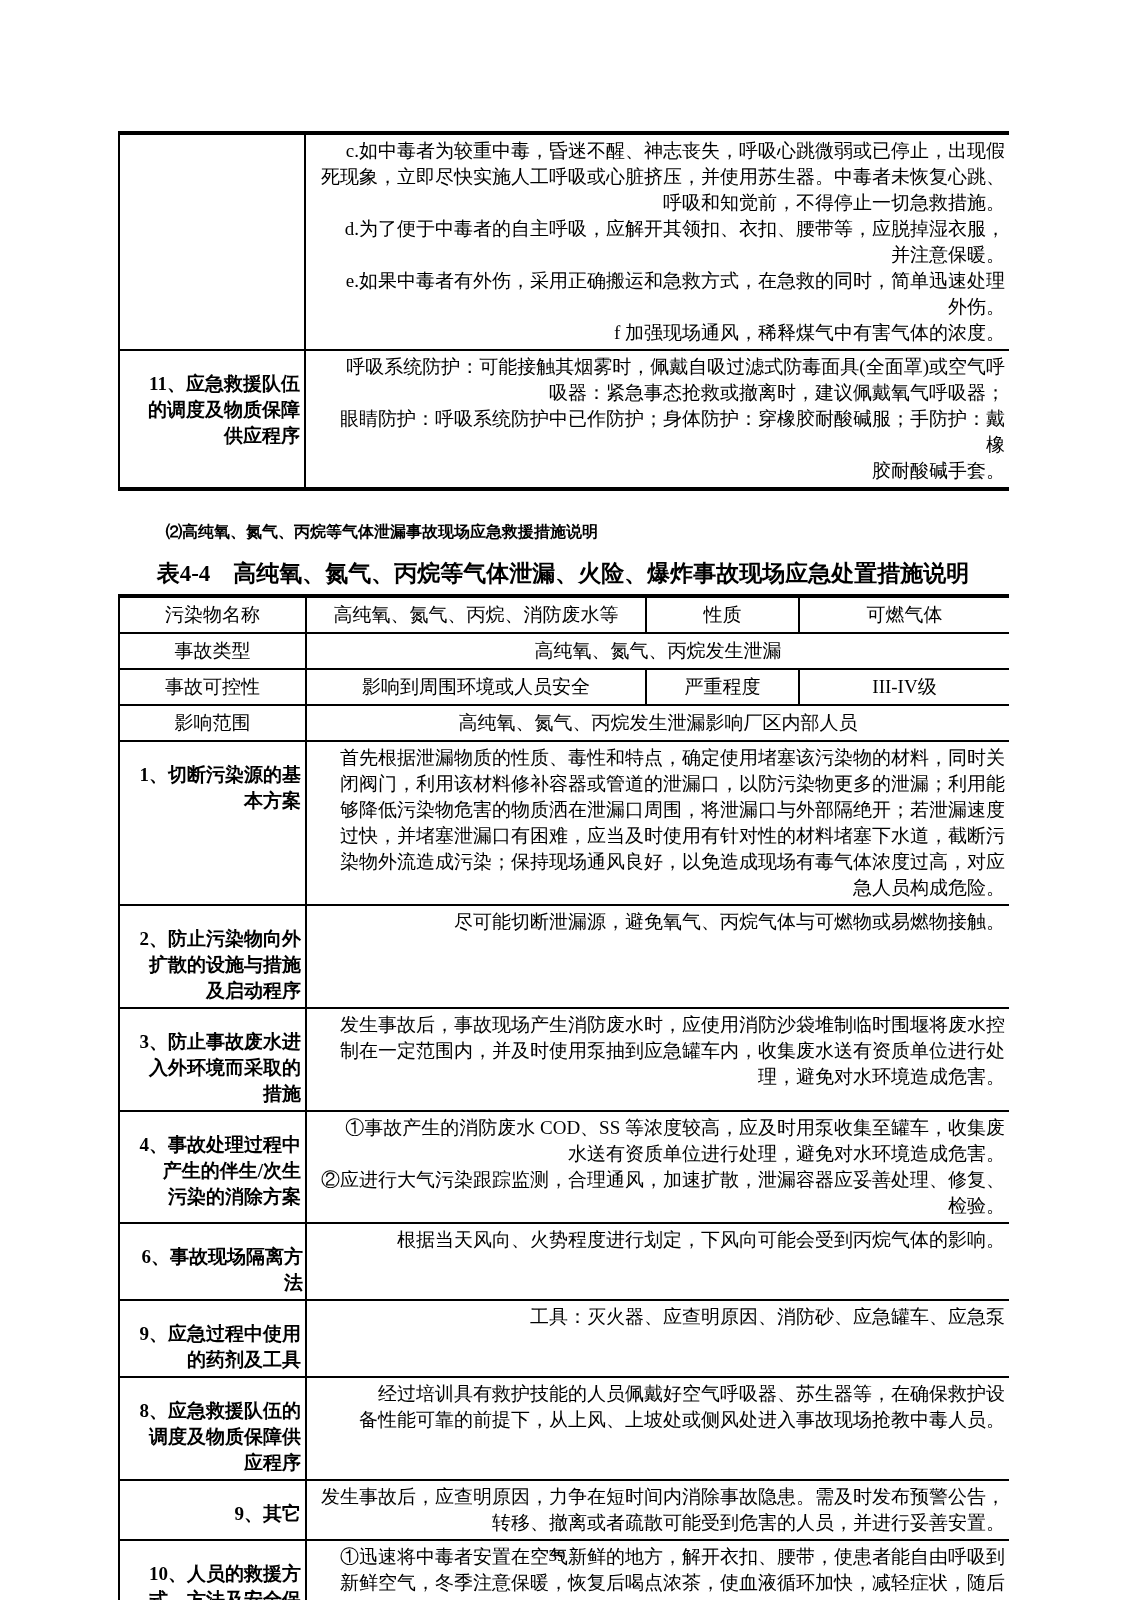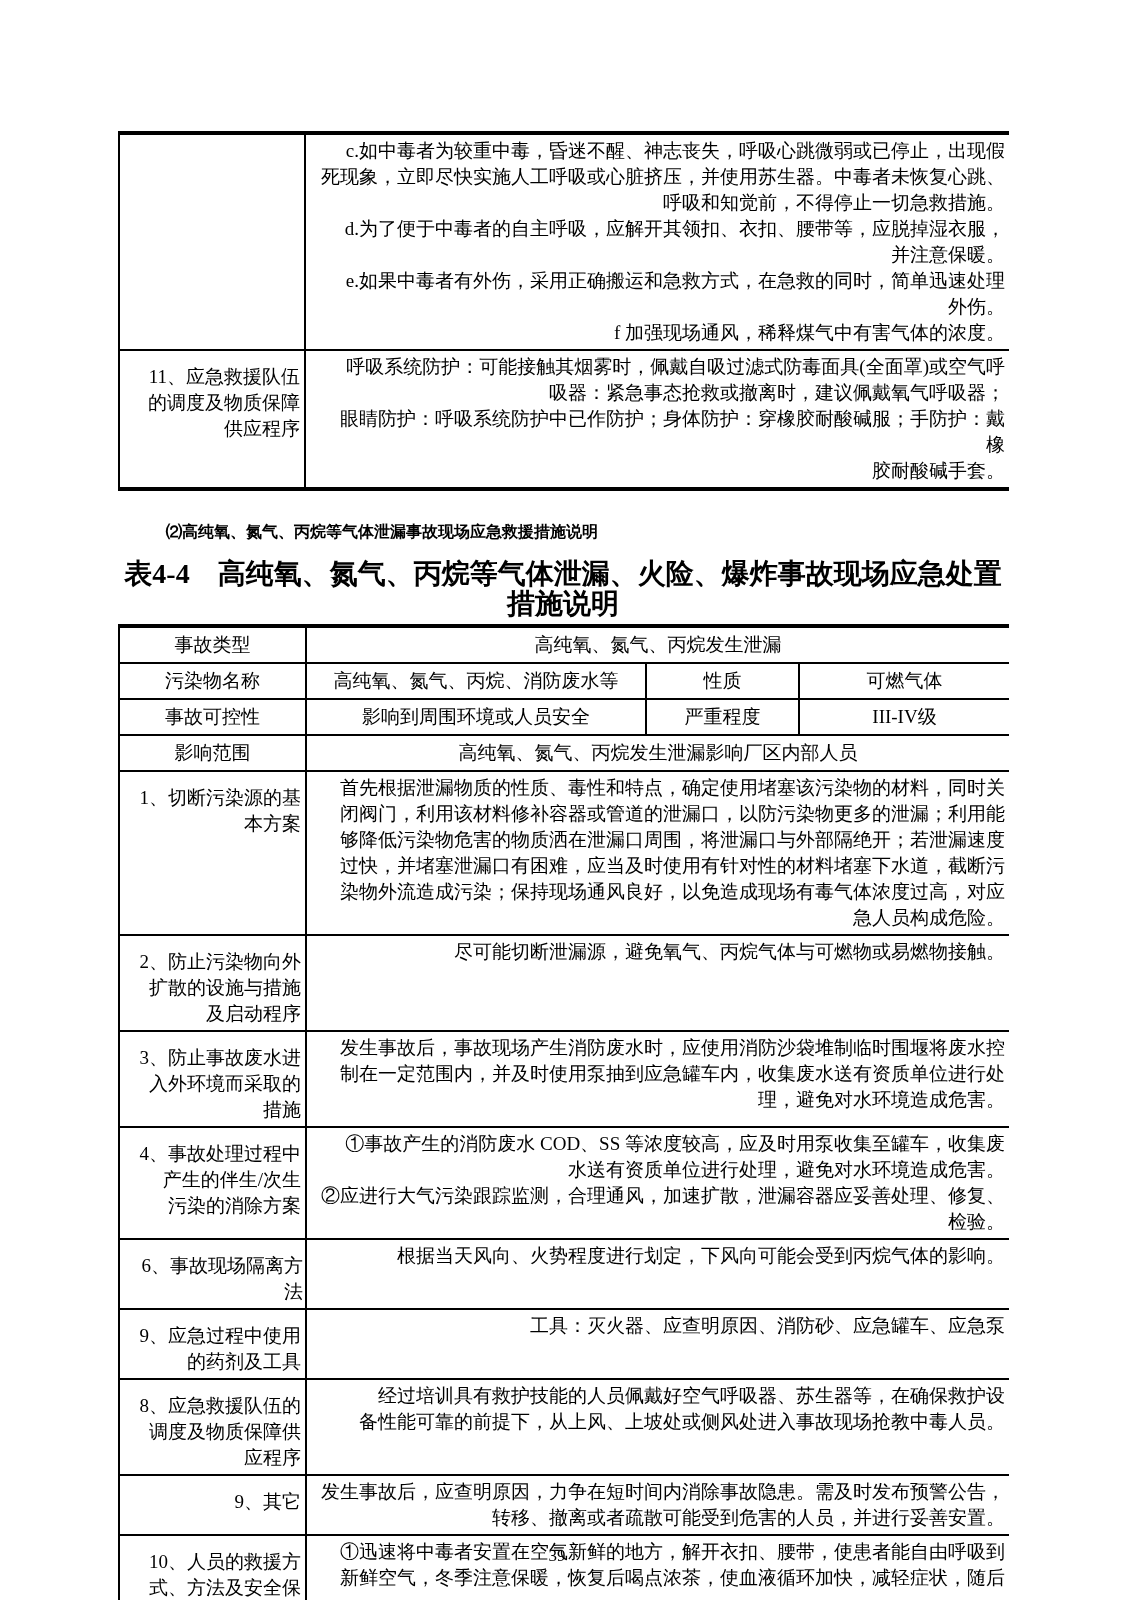--- a/index.html
+++ b/index.html
@@ -13,31 +13,31 @@
     border-collapse:collapse;table-layout:fixed;width:890px;
     border-top:4px solid #000;border-bottom:4px solid #000;
   }
   table.tbl td{
     border:2px solid #000;border-right:0;
     font-size:19px;line-height:26px;
     white-space:pre-wrap;word-break:break-all;
     vertical-align:top;
     text-align:right;
   }
-  td.label-cell{padding:13px 4px 3px 8px;vertical-align:middle;}
+  td.label-cell{padding:20px 4px 3px 8px;vertical-align:middle;font-weight:bold;}
   td.label-center{text-align:center;padding-left:2px;padding-right:2px;margin-top:20px;}
   td.content-cell{padding:3px 4px 3px 7px;}
   tr.hdr td{text-align:center;vertical-align:middle;padding:4px 2px;white-space:normal;}
   td.span-center{text-align:center;vertical-align:middle;white-space:normal;}
   .section-heading{
     font-weight:bold;font-size:16px;line-height:30px;
     margin:26px 0 12px 48px;
   }
   .table-title{
-    font-weight:bold;font-size:28px;line-height:30px;
+    font-weight:bold;font-size:23px;line-height:30px;
     text-align:center;margin:0 0 5px 0;
   }
   .page-number{
     position:absolute;left:0;top:1546px;width:1114px;
     text-align:center;font-size:17px;
   }
 </style>
 </head>
 <body>
 
@@ -79,28 +79,28 @@
 
   <table class="tbl">
     <colgroup>
       <col style="width:187px">
         <col style="width:340px">
       <col style="width:153px">
         <col style="width:210px">
     </colgroup>
     <tbody>
         <tr class="hdr">
-      <td>事故类型</td>
-      <td colspan="3" class="span-center">高纯氧、氮气、丙烷发生泄漏</td>
-    </tr>
-    <tr class="hdr">
       <td>污染物名称</td>
       <td>高纯氧、氮气、丙烷、消防废水等</td>
       <td>性质</td>
       <td>可燃气体</td>
+    </tr>
+    <tr class="hdr">
+      <td>事故类型</td>
+      <td colspan="3" class="span-center">高纯氧、氮气、丙烷发生泄漏</td>
     </tr>
     <tr class="hdr">
       <td>事故可控性</td>
       <td>影响到周围环境或人员安全</td>
       <td>严重程度</td>
       <td>III-IV级</td>
     </tr>
     <tr class="hdr">
       <td>影响范围</td>
       <td colspan="3" class="span-center">高纯氧、氮气、丙烷发生泄漏影响厂区内部人员</td>

